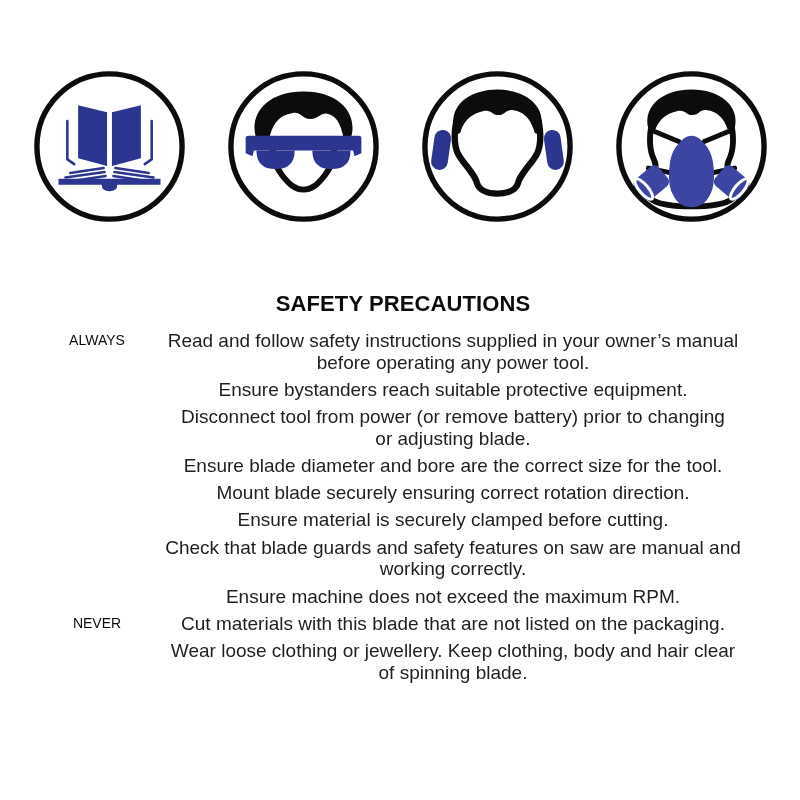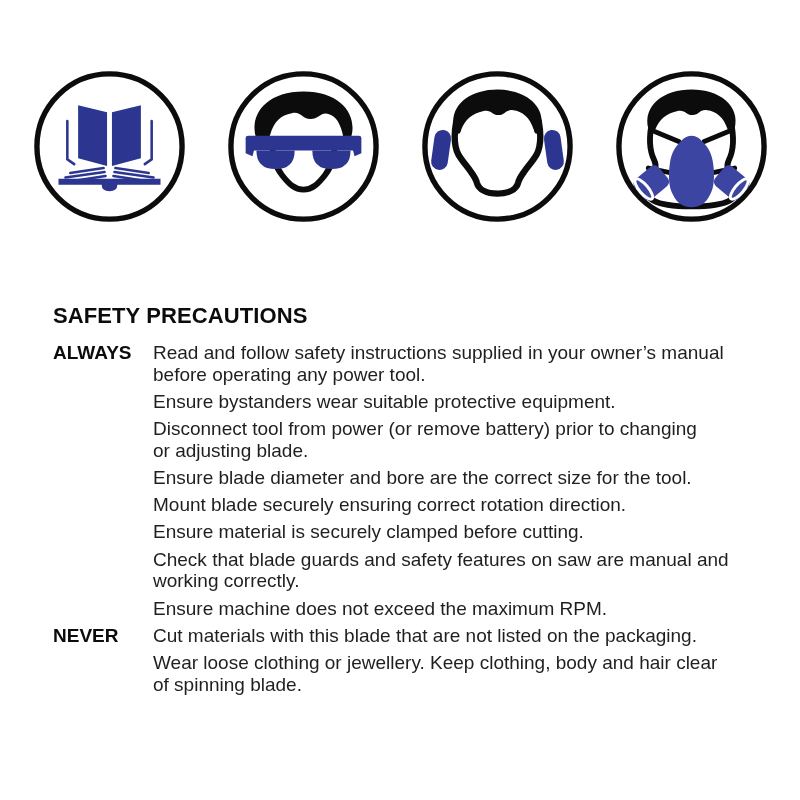--- a/index.html
+++ b/index.html
@@ -14,29 +14,29 @@
   body{font-family:"Liberation Sans", sans-serif;color:var(--ink);position:relative;}
 
   .icon-row{
     position:absolute;top:70px;left:0;right:0;
     display:flex;justify-content:center;gap:41px;
   }
   .safety-icon{width:153px;height:153px;display:block;}
   .safety-icon svg{width:100%;height:100%;display:block;}
 
   .text-block{
-    position:absolute;left:53px;top:304px;width:700px;
+    position:absolute;left:53px;top:292px;width:700px;text-align:center;
   }
   .heading{
     font-size:22px;font-weight:bold;color:var(--outline);
     line-height:24px;margin-bottom:14px;letter-spacing:.1px;
   }
   .section{display:grid;grid-template-columns:88px auto;}
   .section .label{
-    font-size:19px;font-weight:bold;color:var(--outline);
+    font-size:14px;font-weight:normal;color:var(--outline);
     line-height:21.7px;
   }
   .section .items{list-style:none;margin-left:12px;}
   .section .items li{
     font-size:19px;line-height:21.7px;color:var(--ink);
     white-space:pre;margin-bottom:5.5px;
   }
 </style>
 </head>
 <body>
@@ -118,21 +118,21 @@
 </div>
 
 <div class="text-block">
   <div class="heading">SAFETY PRECAUTIONS</div>
   <div id="sections">
       <div class="section">
         <div class="label">ALWAYS</div>
         <ul class="items">
           <li>Read and follow safety instructions supplied in your owner’s manual
 before operating any power tool.</li>
-          <li>Ensure bystanders wear suitable protective equipment.</li>
+          <li>Ensure bystanders reach suitable protective equipment.</li>
           <li>Disconnect tool from power (or remove battery) prior to changing
 or adjusting blade.</li>
           <li>Ensure blade diameter and bore are the correct size for the tool.</li>
           <li>Mount blade securely ensuring correct rotation direction.</li>
           <li>Ensure material is securely clamped before cutting.</li>
           <li>Check that blade guards and safety features on saw are manual and
 working correctly.</li>
           <li>Ensure machine does not exceed the maximum RPM.</li>
         </ul>
       </div>

